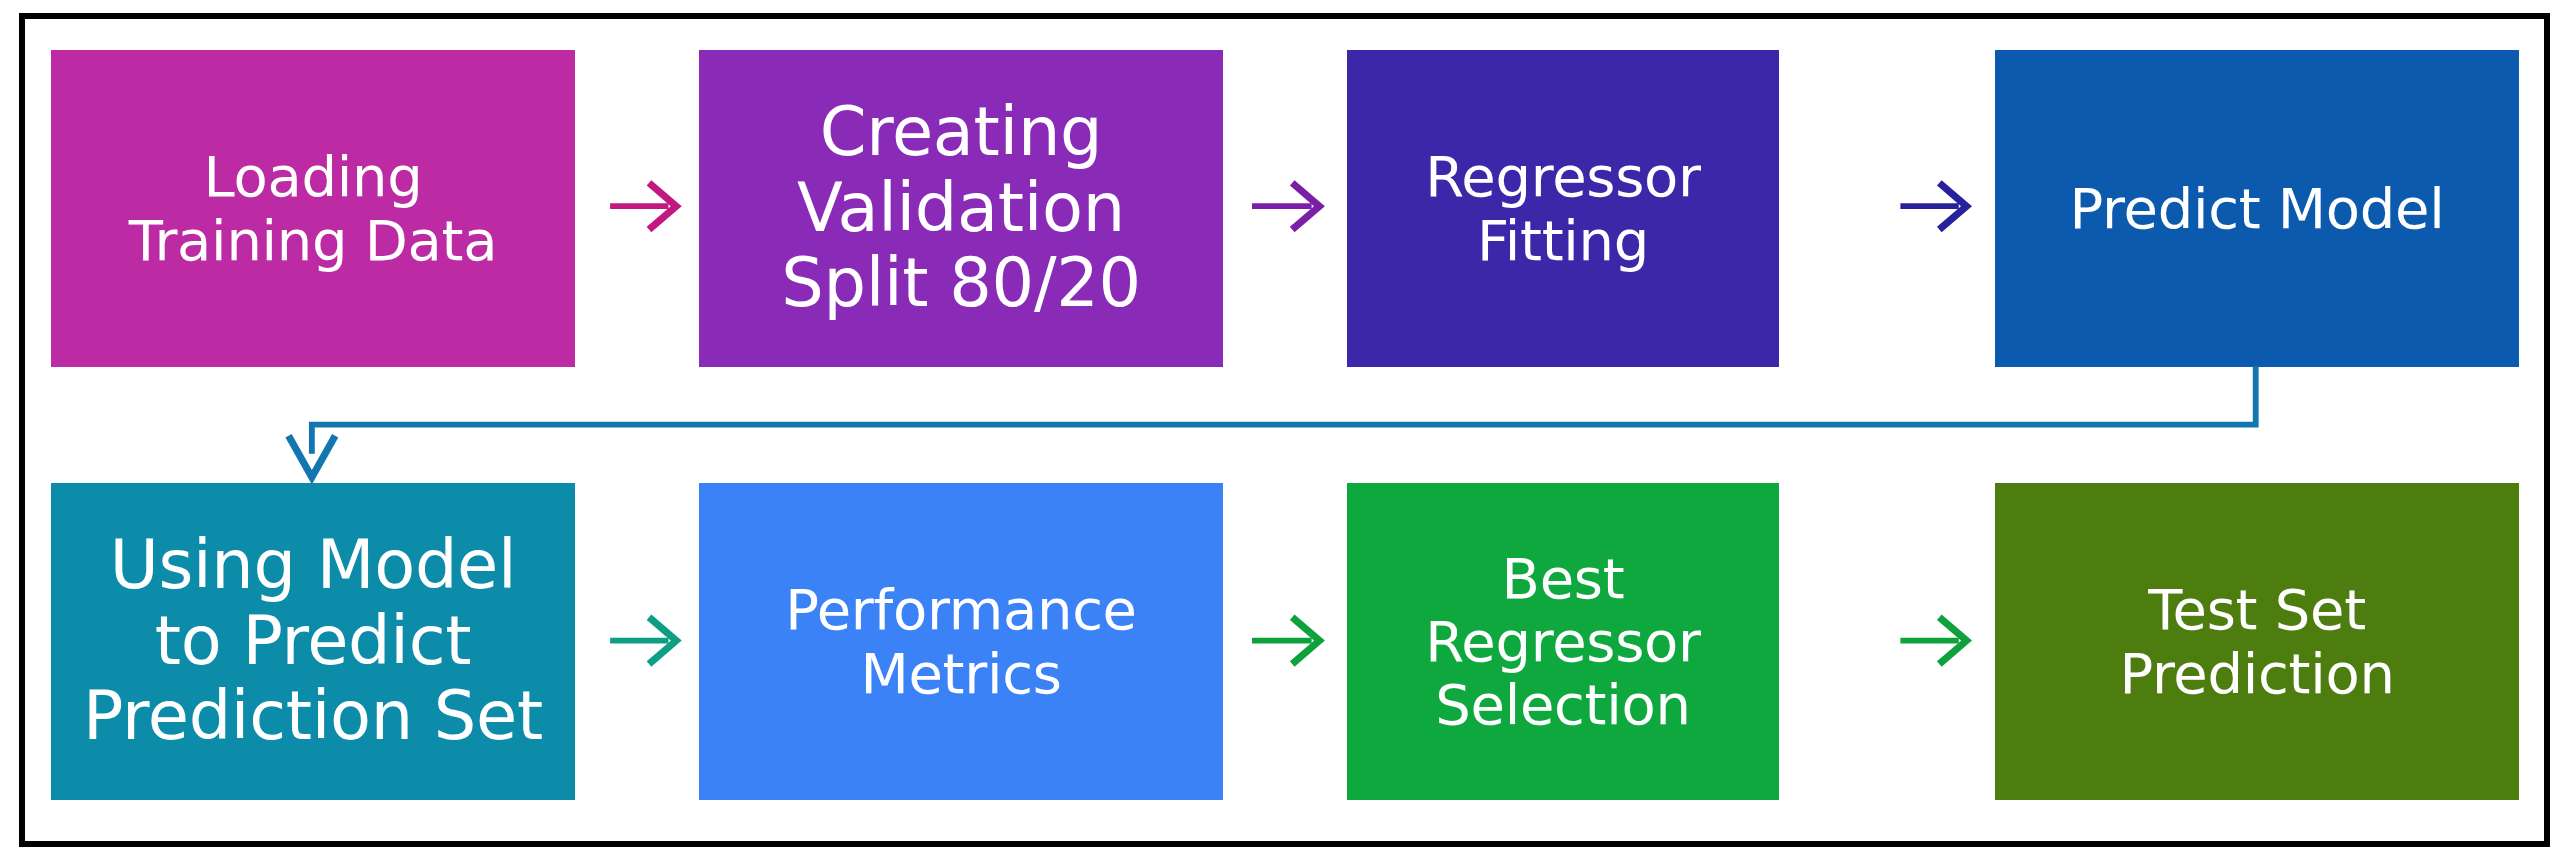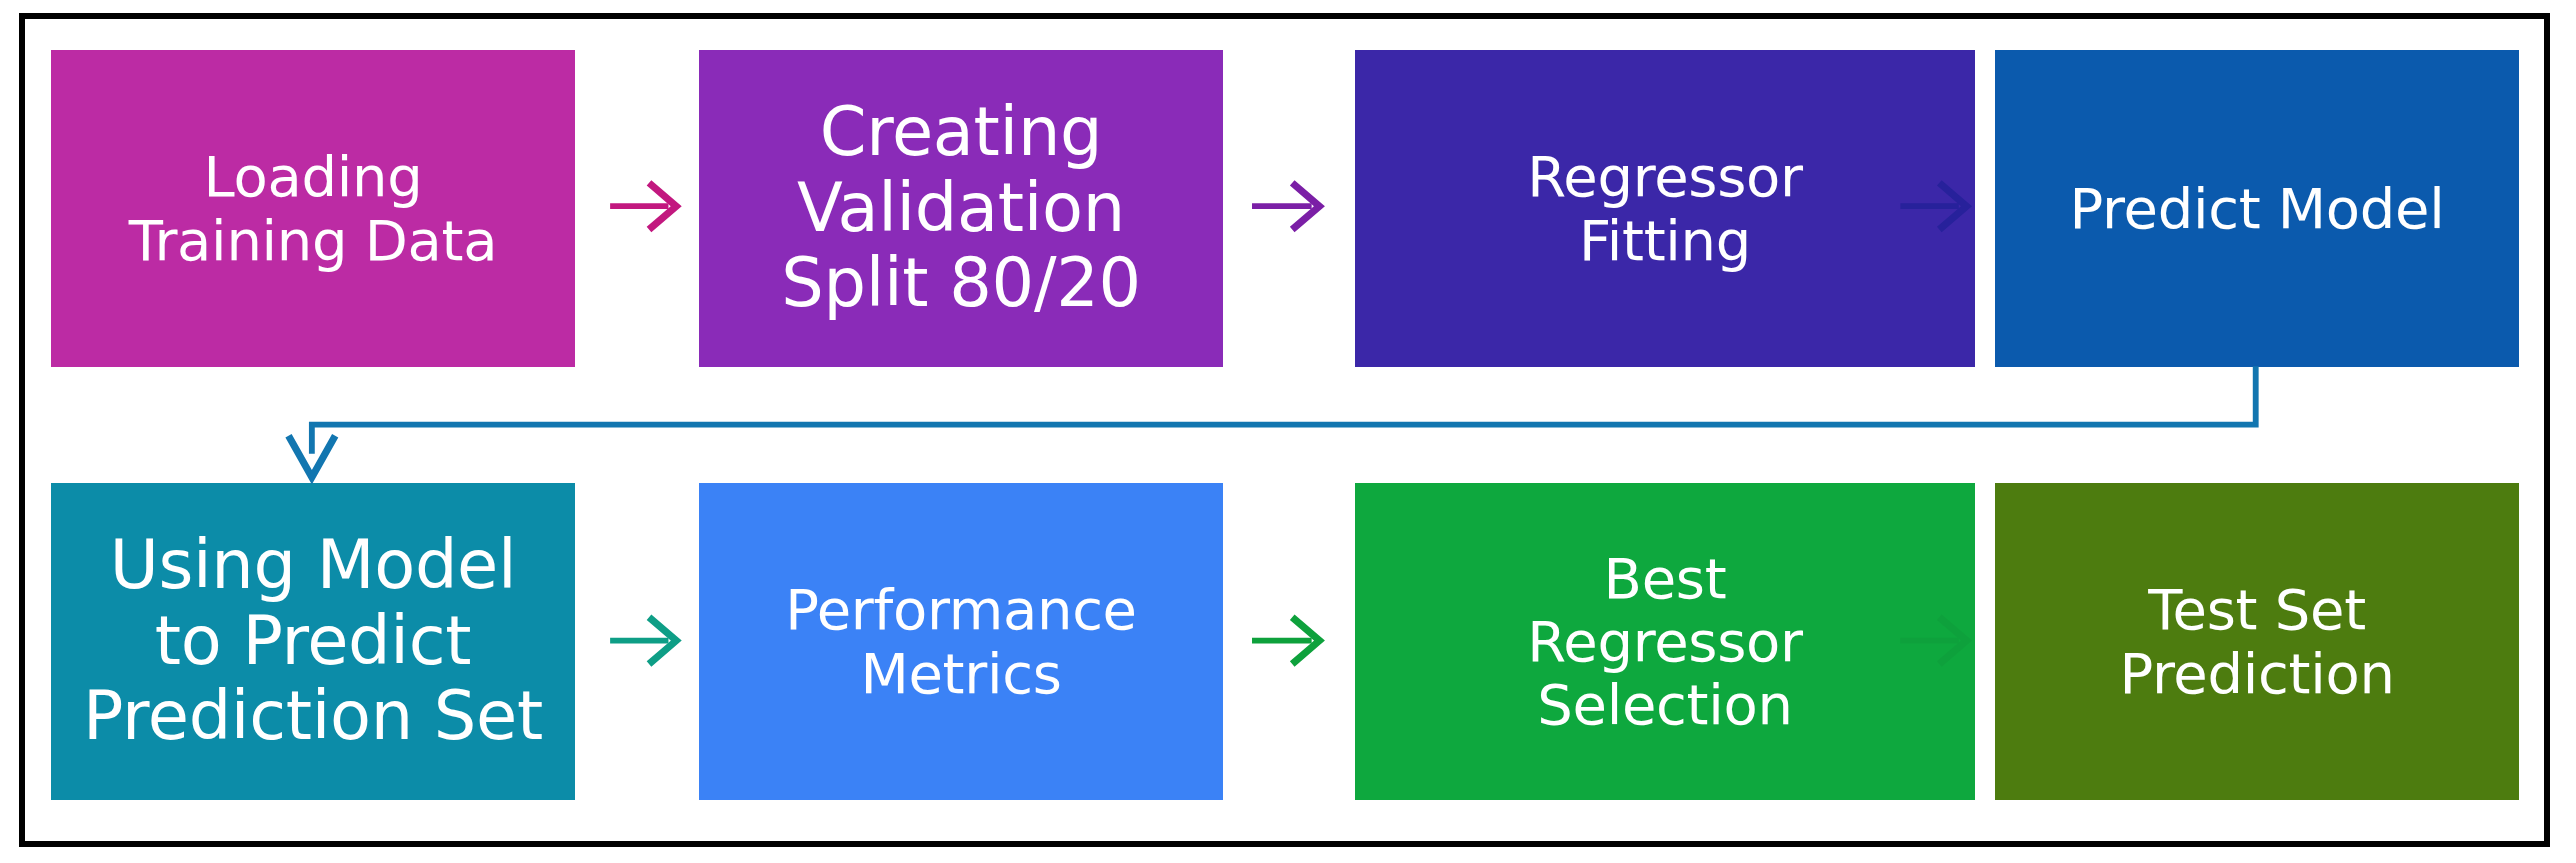--- a/index.html
+++ b/index.html
@@ -36,21 +36,21 @@
     letter-spacing:-0.3px;
     padding:0 4px;
     box-sizing:border-box;
     white-space:pre-line;
   }
   
   .row-top{top:50px;height:317px;}
   .row-bot{top:483px;height:317px;}
   .col1{left:51px;width:524px;}
   .col2{left:699px;width:524px;}
-  .col3{left:1347px;width:620px;margin-left:8px;}
+  .col3{left:1347px;width:432px;}
   .col4{left:1995px;width:524px;}
 
   .fs-lg{font-size:56px;}
   .fs-md{font-size:67px;}
   .conn{
     position:absolute;
     pointer-events:none;
   }
 </style>
 </head>

